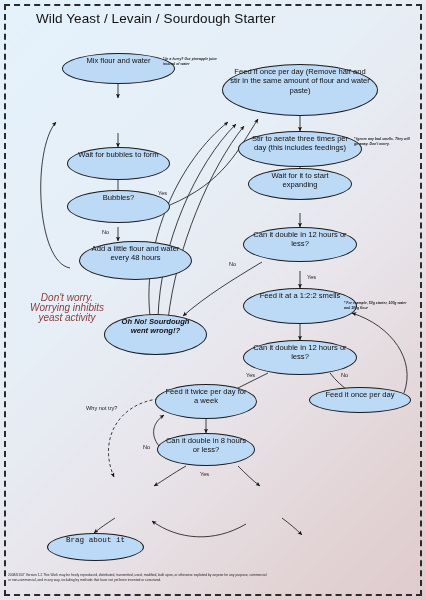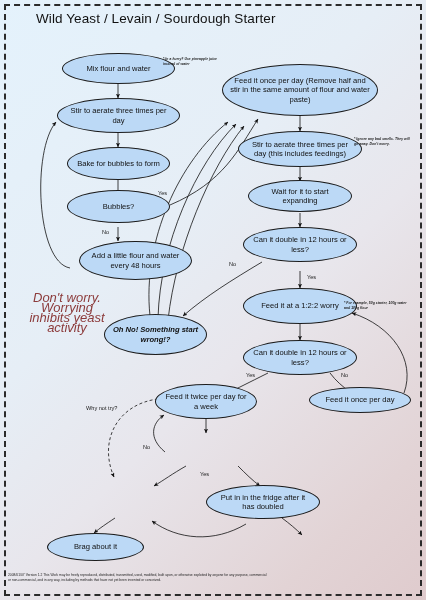--- a/index.html
+++ b/index.html
@@ -43,21 +43,20 @@
     text-align: left;
     color: #111111;
     font-size: 13.5px;
     line-height: 18px;
     letter-spacing: 0.1px;
     padding-left: 36px;
   }
   .node {
     position: absolute;
     display: flex;
-    align-items: center;
     justify-content: center;
     text-align: center;
     box-sizing: border-box;
     border-radius: 50%;
     background: #bcd9f6;
     border: 1px solid #1c1c1c;
     color: #111111;
     font-size: 7.6px;
     line-height: 9.3px;
     padding: 2px 7px;
@@ -76,21 +75,21 @@
     position: absolute;
     font-size: 3.4px;
     line-height: 4.6px;
     font-style: italic;
     font-weight: bold;
     color: #1a1a1a;
     letter-spacing: 0.05px;
   }
   .warn-text {
     position: absolute;
-    font-size: 13px;
+    font-size: 10px;
     line-height: 10px;
     font-style: italic;
     color: #8c3b3b;
     text-align: center;
   }
   .footer {
     position: absolute;
     left: 8px;
     top: 573px;
     width: 410px;
@@ -161,79 +160,76 @@
       <path d="M282,518 C290,524 296,529 302,535"></path>
 
       <path d="M246,524 C214,543 178,540 152,521"></path>
     </g>
   </svg>
 
   <div class="node" style="left:62px; top:53px; width:113px; height:31px;">
     <span>Mix flour and water</span>
   </div>
 
-  <div class="node" style="left:57px; top:98px; width:123px; height:35px;">
-    <span>Stir to aerate three times per day</span>
-  </div>
 
   <div class="node" style="left:67px; top:147px; width:103px; height:33px;">
-    <span>Bake for bubbles to form</span>
+    <span>Wait for bubbles to form</span>
   </div>
 
   <div class="node" style="left:67px; top:190px; width:103px; height:33px;">
     <span>Bubbles?</span>
   </div>
 
   <div class="node" style="left:79px; top:241px; width:113px; height:39px;">
     <span>Add a little flour and water every 48 hours</span>
   </div>
 
   <div class="node" style="left:238px; top:131px; width:124px; height:36px;">
     <span>Stir to aerate three times per day (this includes feedings)</span>
   </div>
 
   <div class="node" style="left:222px; top:64px; width:156px; height:52px;">
     <span>Feed it once per day (Remove half and stir in the same amount of flour and water paste)</span>
   </div>
 
-  <div class="node" style="left:248px; top:180px; width:104px; height:32px;">
+  <div class="node" style="left:248px; top:168px; width:104px; height:32px;">
     <span>Wait for it to start expanding</span>
   </div>
 
   <div class="node" style="left:243px; top:227px; width:114px; height:35px;">
     <span>Can it double in 12 hours or less?</span>
   </div>
 
   <div class="node emph" style="left:104px; top:314px; width:103px; height:41px;">
-    <span>Oh No! Something start wrong!?</span>
+    <span>Oh No! Sourdough went wrong!?</span>
   </div>
 
   <div class="node" style="left:243px; top:288px; width:114px; height:36px;">
-    <span>Feed it at a 1:2:2 worry</span>
+    <span>Feed it at a 1:2:2 smells</span>
   </div>
 
   <div class="node" style="left:243px; top:340px; width:114px; height:35px;">
     <span>Can it double in 12 hours or less?</span>
   </div>
 
   <div class="node" style="left:155px; top:384px; width:102px; height:35px;">
     <span>Feed it twice per day for a week</span>
   </div>
 
   <div class="node" style="left:309px; top:387px; width:102px; height:26px;">
     <span>Feed it once per day</span>
   </div>
 
-
-
-  <div class="node" style="left:206px; top:485px; width:114px; height:34px;">
-    <span>Put in in the fridge after it has doubled</span>
-  </div>
-
-  <div class="node" style="left:47px; top:533px; width:97px; height:28px;">
+  <div class="node" style="left:157px; top:433px; width:98px; height:33px;">
+    <span>Can it double in 8 hours or less?</span>
+  </div>
+
+
+
+  <div class="node" style="left:47px; top:533px; width:97px; height:28px;font-family:Liberation Mono, monospace;">
     <span>Brag about it</span>
   </div>
 
 
   <div class="edge-label" style="left:158px; top:190px;">Yes</div>
   <div class="edge-label" style="left:102px; top:229px;">No</div>
   <div class="edge-label" style="left:229px; top:261px;">No</div>
   <div class="edge-label" style="left:307px; top:274px;">Yes</div>
   <div class="edge-label" style="left:246px; top:372px;">Yes</div>
   <div class="edge-label" style="left:341px; top:372px;">No</div>

